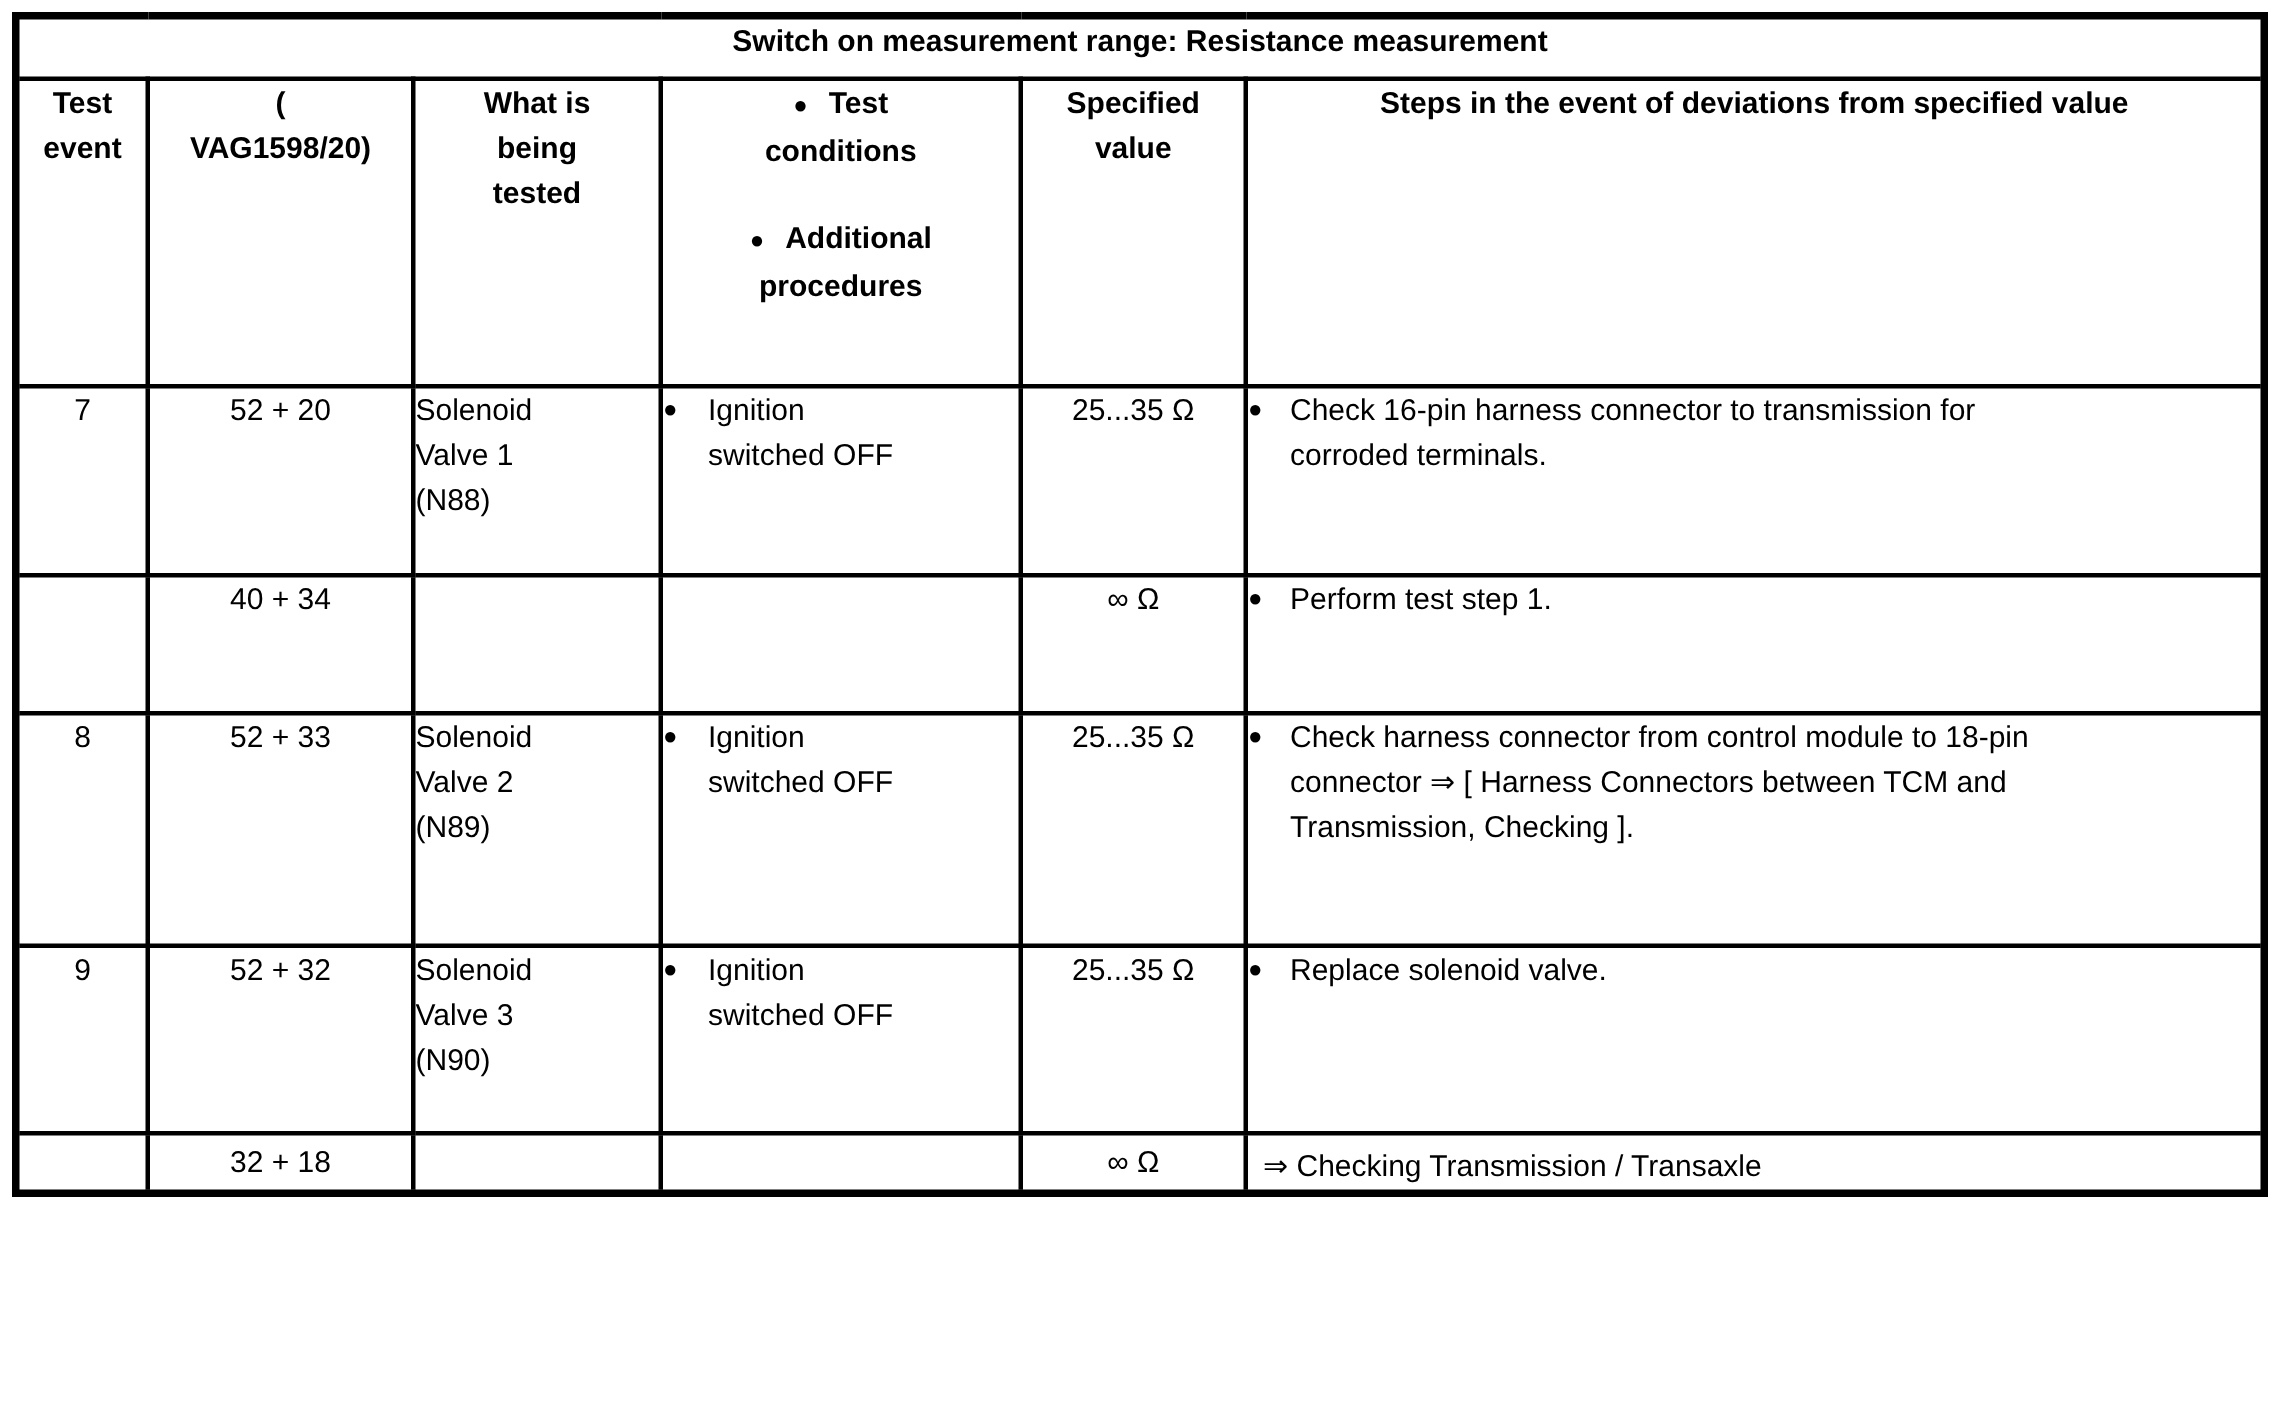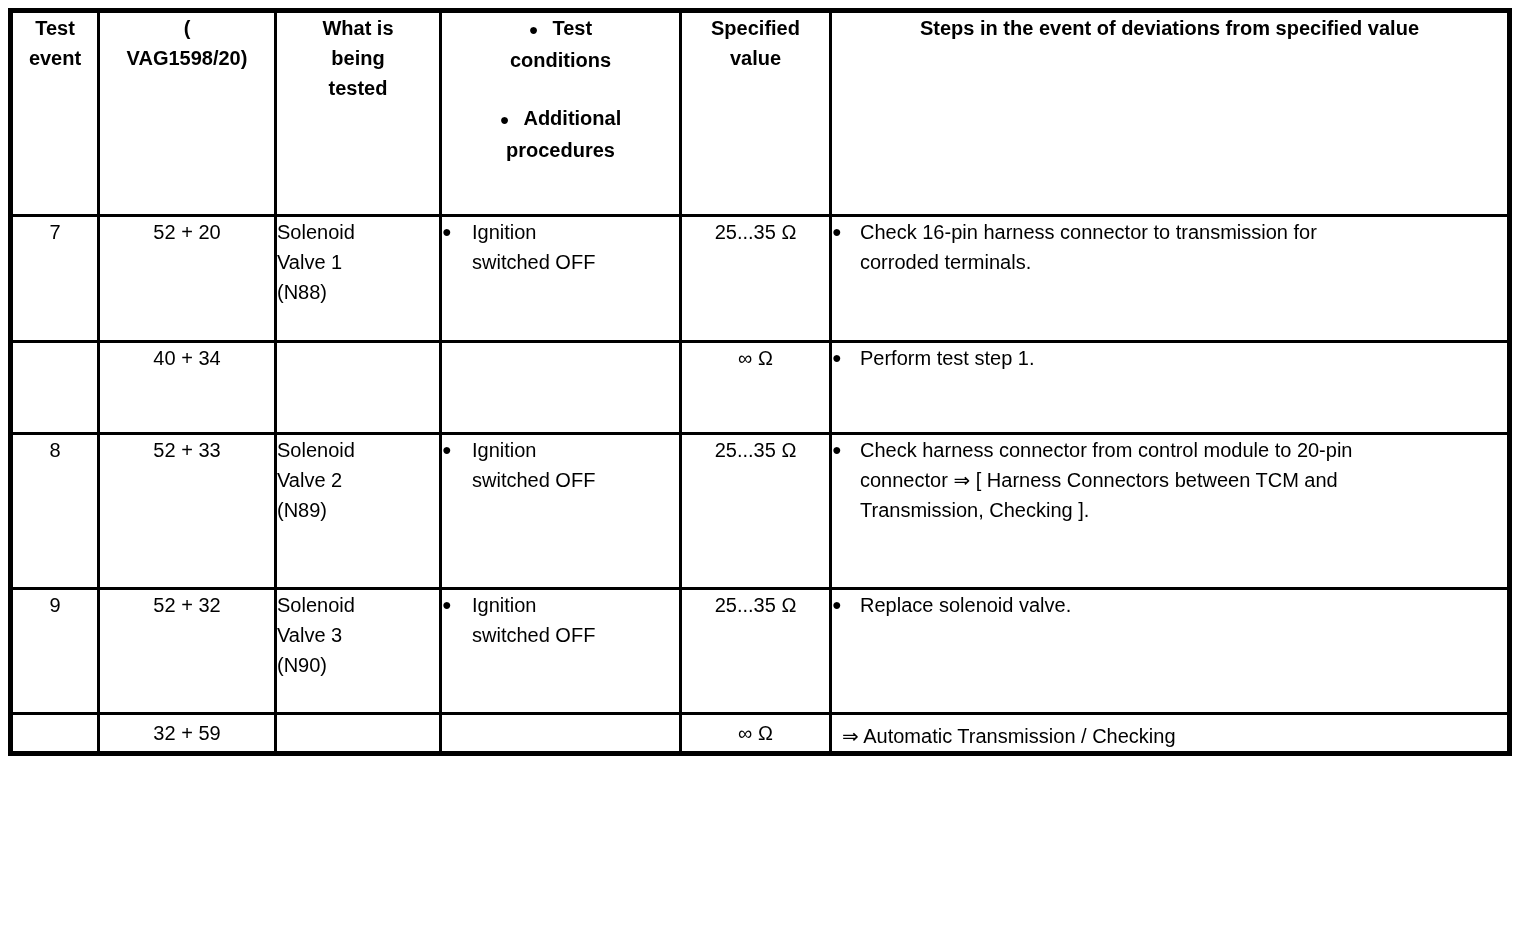--- a/index.html
+++ b/index.html
@@ -78,20 +78,25 @@
     <colgroup>
       <col style="width:88px">
       <col style="width:177px">
       <col style="width:165px">
       <col style="width:240px">
       <col style="width:150px">
       <col>
     </colgroup>
 
     <tbody>
+        <tr>
+      <td class="title-cell" colspan="6">
+        <span>Switch on measurement range: Resistance measurement</span>
+      </td>
+    </tr>
 
     <tr style="height:205px">
       <td class="hdr">
         <span class="pre">Test
 event</span>
       </td>
       <td class="hdr">
         <span class="pre">(
 VAG1598/20)</span>
       </td>
@@ -166,21 +171,21 @@
         <div class="cellflex">
           <span class="bullet">●</span>
           <span class="pre">Ignition
 switched OFF</span>
         </div>
       </td>
       <td class="c-spec"><span>25...35 Ω</span></td>
       <td class="c-steps">
         <div class="cellflex">
           <span class="bullet bullet-narrow">●</span>
-          <span class="pre">Check harness connector from control module to 20-pin
+          <span class="pre">Check harness connector from control module to 18-pin
 connector ⇒ [ Harness Connectors between TCM and
 Transmission, Checking ].</span>
         </div>
       </td>
     </tr>
 
 
     <tr style="height:125px">
       <td class="c-step"><span>9</span></td>
       <td class="c-term"><span>52 + 32</span></td>
@@ -198,23 +203,23 @@
       <td class="c-steps">
         <div class="cellflex">
           <span class="bullet bullet-narrow">●</span>
           <span class="pre">Replace solenoid valve.</span>
         </div>
       </td>
     </tr>
 
     <tr style="height:40px" class="last-row">
       <td class="c-step"><span></span></td>
-      <td class="c-term"><span>32 + 59</span></td>
+      <td class="c-term"><span>32 + 18</span></td>
       <td class="c-tested"><span class="pre"></span></td>
       <td class="c-cond"></td>
       <td class="c-spec"><span>∞ Ω</span></td>
       <td class="c-steps">
-        <span class="pre">⇒ Automatic Transmission / Checking</span>
+        <span class="pre">⇒ Checking Transmission / Transaxle</span>
       </td>
     </tr>
   </tbody>
     </table>
 </div>
 
 </body></html>

